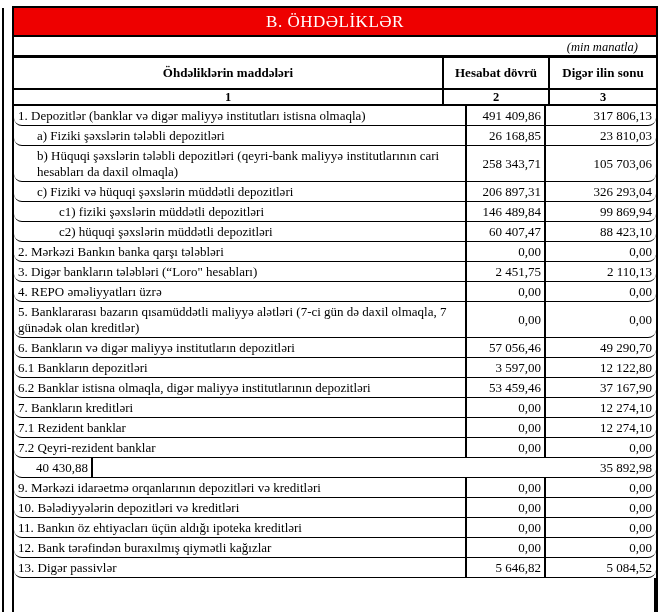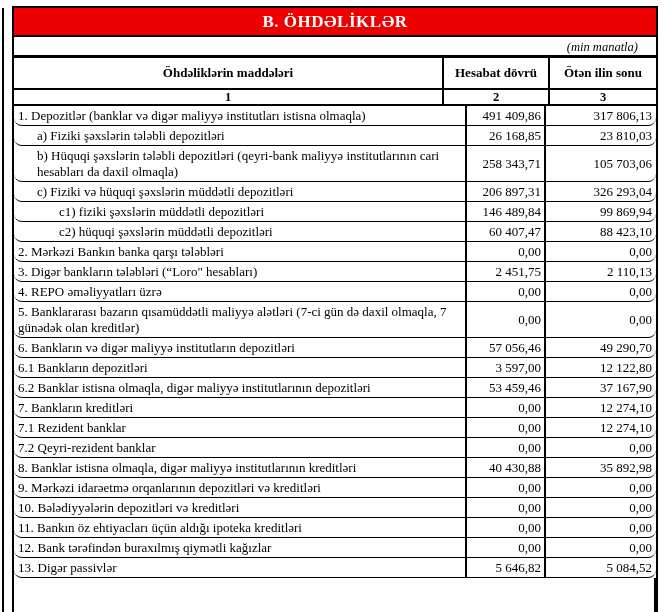--- a/index.html
+++ b/index.html
@@ -10,21 +10,21 @@
   }
   .page-edge{
     position:absolute;left:2px;top:8px;width:2px;height:604px;background:#000;
   }
   .tbl{
     position:absolute;left:12px;top:6px;width:646px;box-sizing:border-box;
     border:2px solid #000;border-bottom-width:3px;background:#fff;
   }
   .title-bar{
     height:27px;line-height:27px;background:#ee0000;border-bottom:2px solid #000;
-    text-align:center;color:#fff;font-weight:bold;font-size:17px;letter-spacing:.5px;
+    text-align:center;color:#fff;font-weight:normal;font-size:17px;letter-spacing:.5px;
   }
   .note-row{
     height:21px;line-height:20px;border-bottom:3px solid #000;
     text-align:right;font-style:italic;font-size:12.5px;padding-right:18px;
     box-sizing:border-box;
   }
   .hdr-row{
     display:flex;height:32px;border-bottom:2px solid #000;box-sizing:border-box;
     font-weight:bold;font-size:13px;line-height:1.2;
   }
@@ -72,21 +72,21 @@
     <span>B. ÖHDƏLİKLƏR</span>
   </div>
 
   <div class="note-row">
     <span>(min manatla)</span>
   </div>
 
   <div class="hdr-row">
     <div class="c1">Öhdəliklərin maddələri</div>
     <div class="c2">Hesabat dövrü</div>
-    <div class="c3">Ötən ilin sonu</div>
+    <div class="c3">Digər ilin sonu</div>
   </div>
 
   <div class="num-row">
     <div class="c1">1</div>
     <div class="c2">2</div>
     <div class="c3">3</div>
   </div>
 
   <div>
       <div class="body-row indent-0">
@@ -163,21 +163,20 @@
     <div class="lbl">7.1 Rezident banklar</div>
     <div class="val">0,00</div>
     <div class="val2">12 274,10</div>
   </div>
       <div class="body-row indent-0">
     <div class="lbl">7.2 Qeyri-rezident banklar</div>
     <div class="val">0,00</div>
     <div class="val2">0,00</div>
   </div>
       <div class="body-row indent-0">
-    <div class="lbl">8. Banklar istisna olmaqla, digər maliyyə institutlarının kreditləri</div>
     <div class="val">40 430,88</div>
     <div class="val2">35 892,98</div>
   </div>
       <div class="body-row indent-0">
     <div class="lbl">9. Mərkəzi idarəetmə orqanlarının depozitləri və kreditləri</div>
     <div class="val">0,00</div>
     <div class="val2">0,00</div>
   </div>
       <div class="body-row indent-0">
     <div class="lbl">10. Bələdiyyələrin depozitləri və kreditləri</div>

